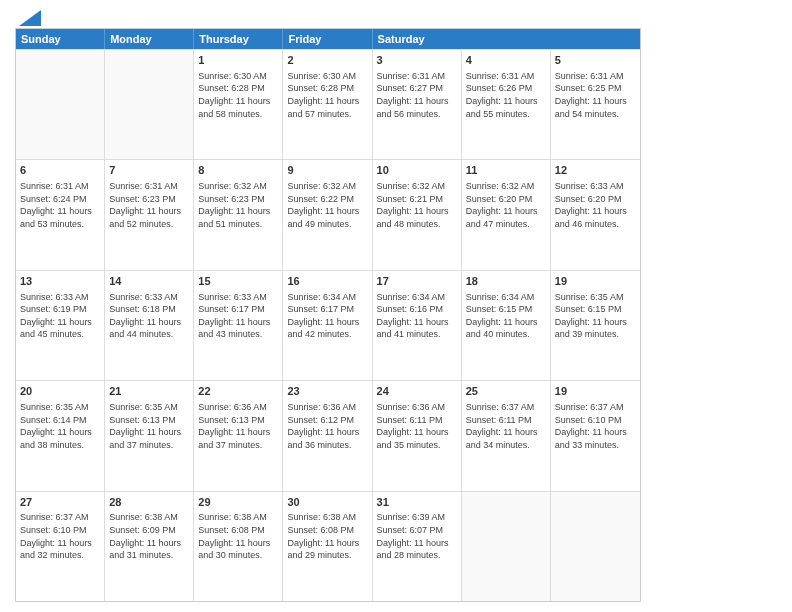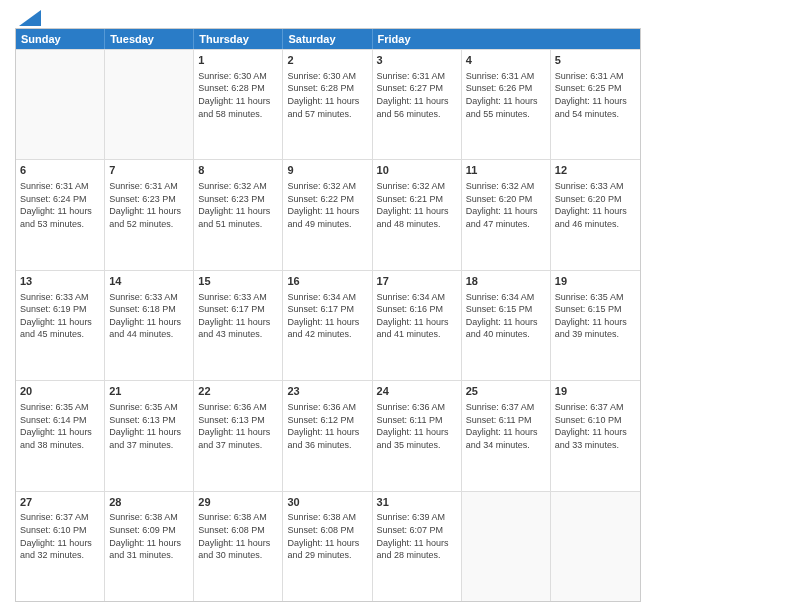--- a/index.html
+++ b/index.html
@@ -109,24 +109,24 @@
     </div>
     <div class="title-block">
       <div class="month-title"></div>
       <div class="location"></div>
     </div>
   </div>
 
   <div class="calendar">
     <div class="cal-header">
     <div class="cal-header-cell">Sunday</div>
-        <div class="cal-header-cell">Tuesday</div>
+        <div class="cal-header-cell">Monday</div>
         <div class="cal-header-cell">Thursday</div>
+        <div class="cal-header-cell">Friday</div>
         <div class="cal-header-cell">Saturday</div>
-        <div class="cal-header-cell">Friday</div>
       </div>
     <div class="cal-body">
     <div class="cal-week">
           <div class="cal-cell empty"></div>
           <div class="cal-cell empty"></div>
           <div class="cal-cell">
             <span class="day-num">1</span>
             <div class="cell-info" style="white-space: pre-line;">Sunrise: 6:30 AM
 Sunset: 6:28 PM
 Daylight: 11 hours and 58 minutes.</div>

